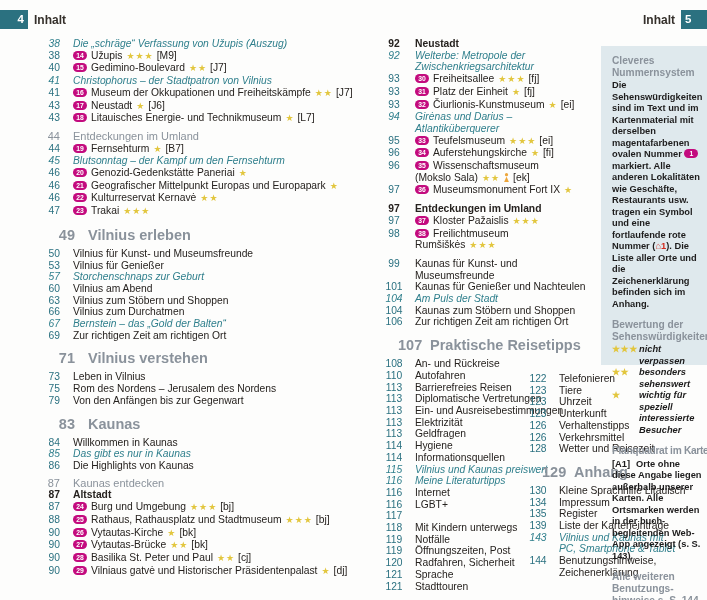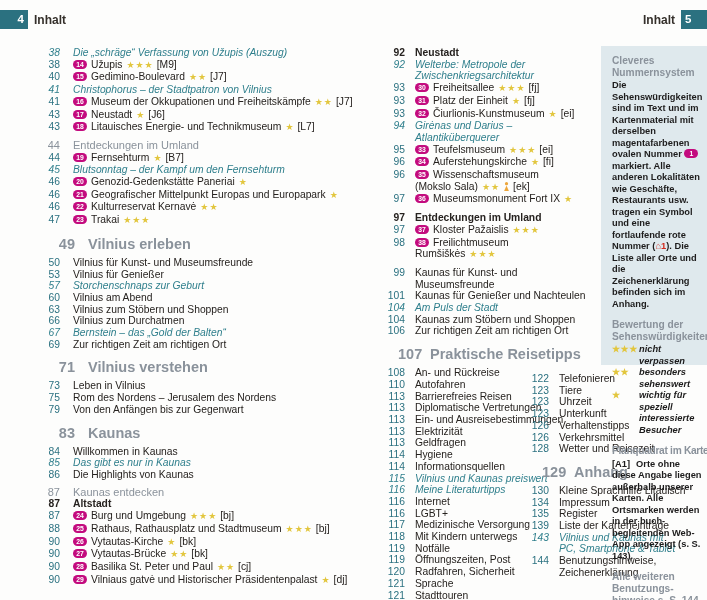--- a/index.html
+++ b/index.html
@@ -15,27 +15,27 @@
   .hdr-box{
     background:var(--teal);color:#fff;font-weight:bold;font-size:11.5px;
     height:19px;line-height:19px;width:28px;box-sizing:border-box;
   }
   .hdr-box-left{text-align:right;padding-right:4px;}
   .hdr-box-right{text-align:left;padding-left:4px;width:26px;}
   .hdr-title{font-weight:bold;font-size:12px;color:#35302b;}
   .hdr-left .hdr-title{margin-left:6px;}
   .hdr-right .hdr-title{margin-right:6px;}
   
-  .col{position:absolute;top:47px;}
+  .col{position:absolute;top:38px;}
   #col-left{left:36px;width:346px;}
   #col-middle{left:383px;width:202px;}
   #col-tips{left:527px;top:373px;width:180px;}
   .row{display:flex;font-size:10.3px;line-height:11.7px;}
   .pg{width:24px;text-align:right;margin-right:13px;flex:none;color:var(--teal);}
-  #col-middle .pg,#col-tips .pg{width:22px;margin-right:10px;}
+  #col-middle .pg,#col-tips .pg{width:22px;margin-right:10px;text-align:center;}
   .content{flex:1;white-space:nowrap;}
   .gap{height:6px;}
   .t-i .pg,.t-i .txt{font-style:italic;color:var(--teal-light);}
   .t-sub{font-size:11px;}
   .t-sub .pg,.t-sub .txt{color:var(--grey);}
   .t-bold{font-weight:bold;}
   .t-bold .pg{color:#26221f;}
   .t-h{font-weight:bold;font-size:14.5px;line-height:16px;margin:9px 15px 5px;}
   .t-h .pg,.t-h .txt{color:var(--grey);}
   .oval{
@@ -538,23 +538,20 @@
     </span>
   </div>
     <div class="row t-e">
     <span class="pg">116</span>
     <span class="content">
       <span class="txt">LGBT+</span>
     </span>
   </div>
     <div class="row t-e">
     <span class="pg">117</span>
-    <span class="content">
-      <span class="txt">Medizinische Versorgung</span>
-    </span>
   </div>
     <div class="row t-e">
     <span class="pg">118</span>
     <span class="content">
       <span class="txt">Mit Kindern unterwegs</span>
     </span>
   </div>
     <div class="row t-e">
     <span class="pg">119</span>
     <span class="content">

